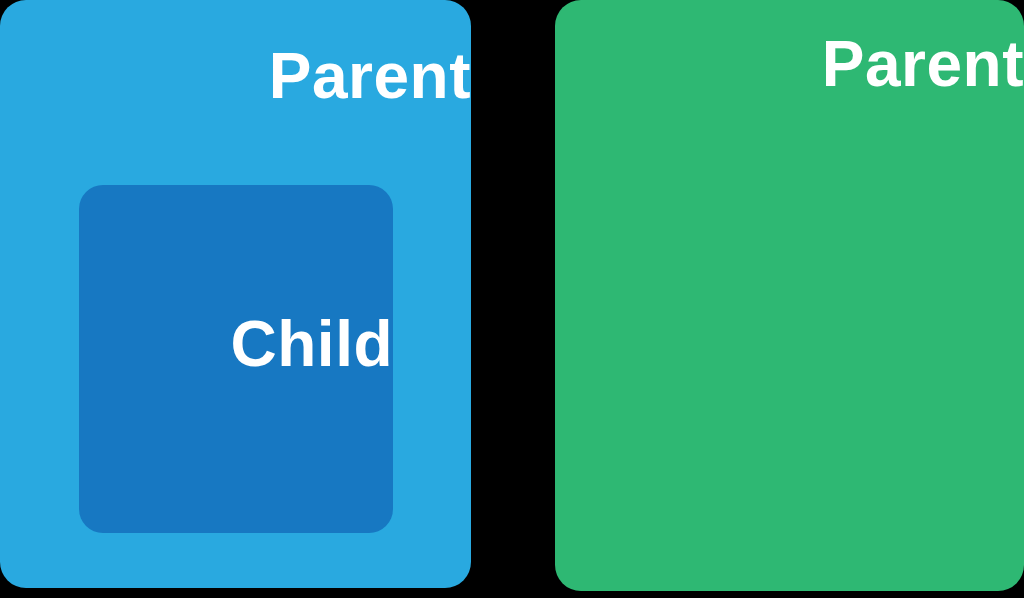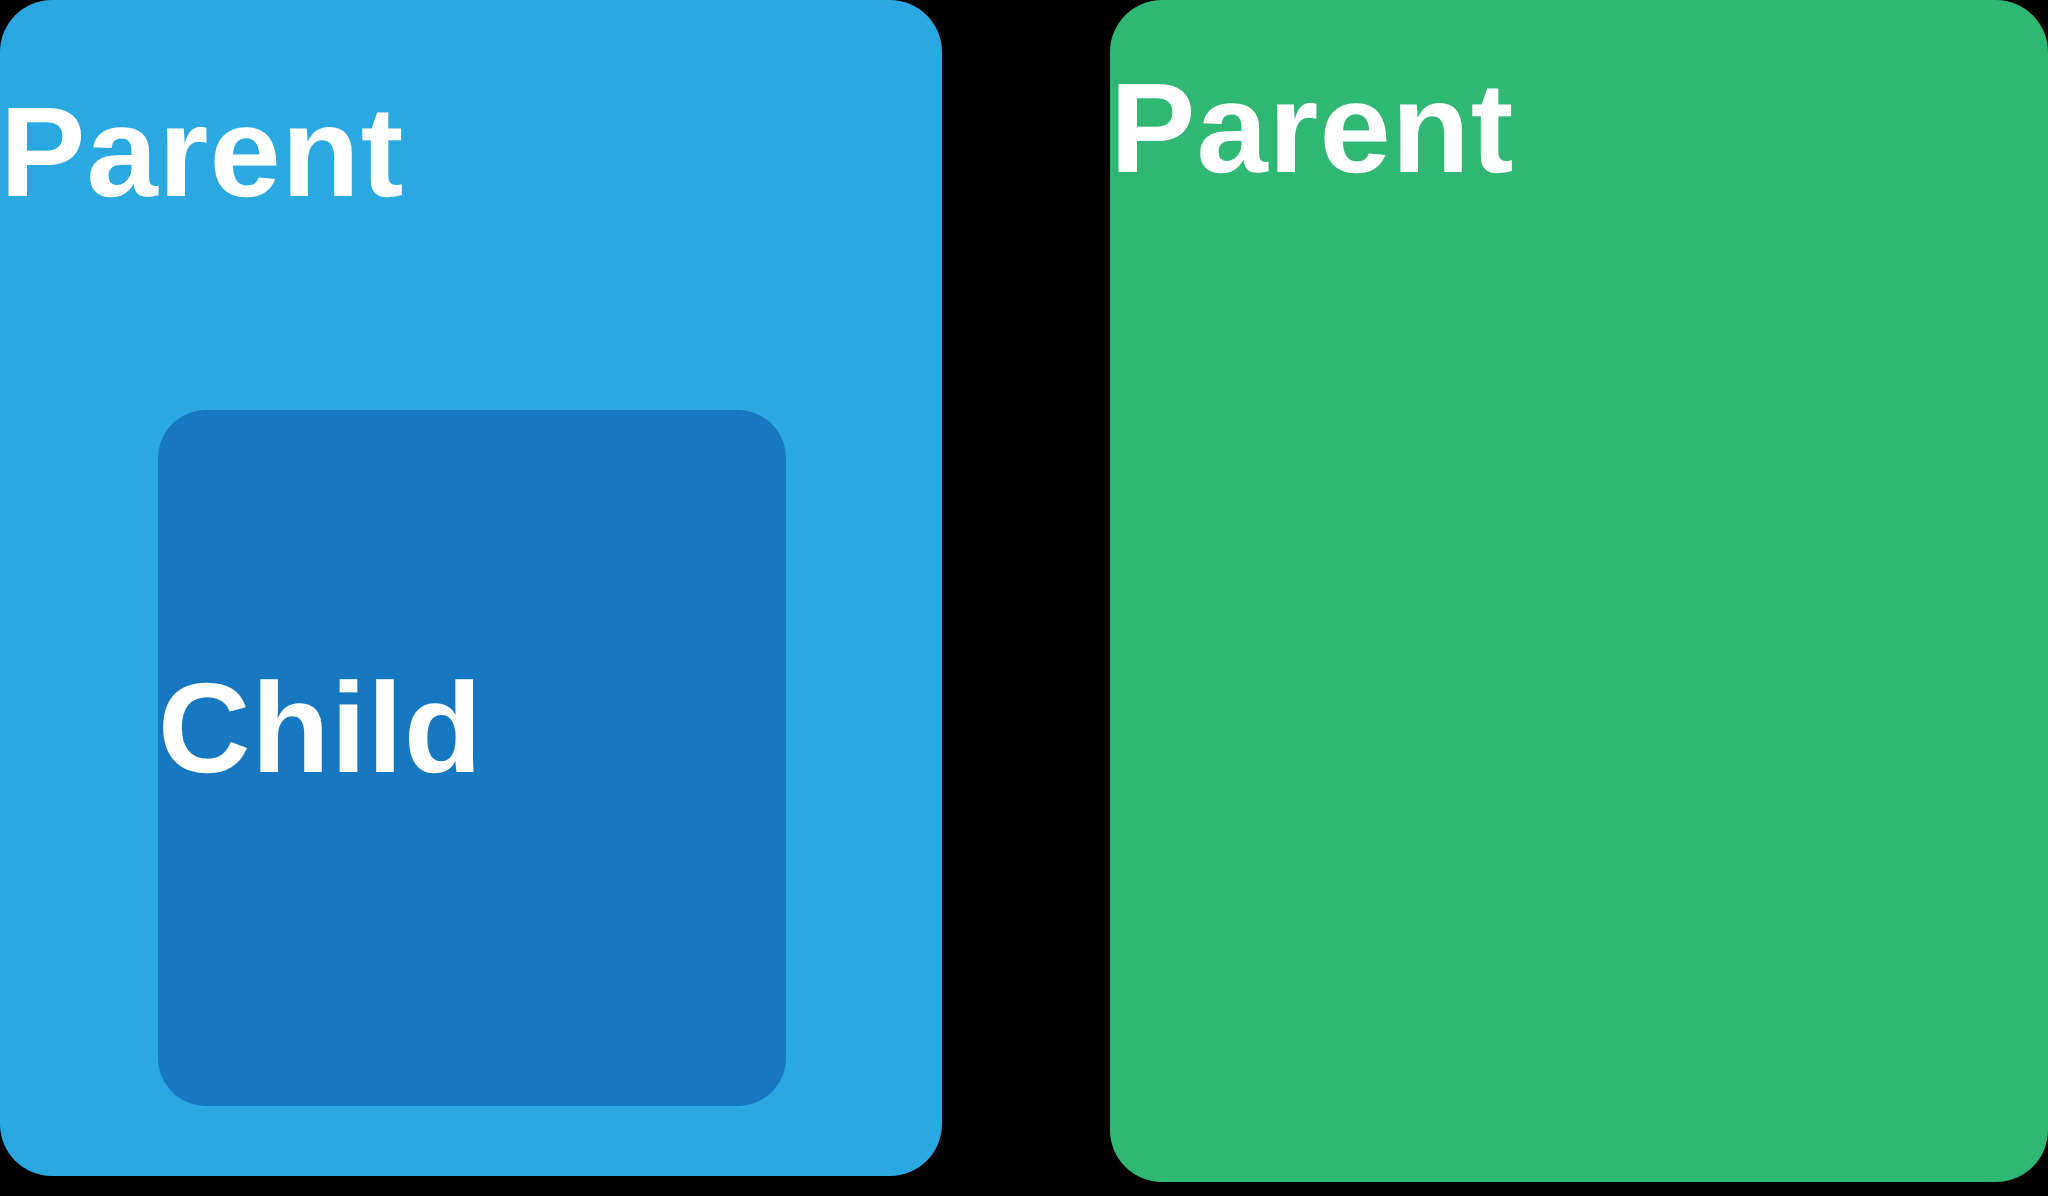--- a/index.html
+++ b/index.html
@@ -35,41 +35,41 @@
   .box-sibling {
     left: 555px;
     top: 0;
     width: 469px;
     height: 591px;
   }
   .box-label {
     position: absolute;
     left: 0;
     width: 100%;
-    text-align: left;
+    text-align: right;
     color: #ffffff;
     font-size: 64px;
     font-weight: 700;
     line-height: 1;
     letter-spacing: 0.5px;
     user-select: none;
   }
   .label-parent  { top: 44px; }
   .label-sibling { top: 32px; }
   .label-child   { top: 127px; }
 </style>
 </head>
 <body>
 
 <div class="canvas">
 
   <div class="box box-parent" style="background-color: rgb(41, 169, 224);">
     <div class="box-label label-parent">Parent</div>
 
-    <div class="box box-child" style="background-color: rgb(23, 120, 194); margin-top: 20px;">
+    <div class="box box-child" style="background-color: rgb(23, 120, 194);">
       <div class="box-label label-child">Child</div>
     </div>
   </div>
 
   <div class="box box-sibling" style="background-color: rgb(46, 184, 115);">
     <div class="box-label label-sibling">Parent</div>
   </div>
 
 </div>
 

